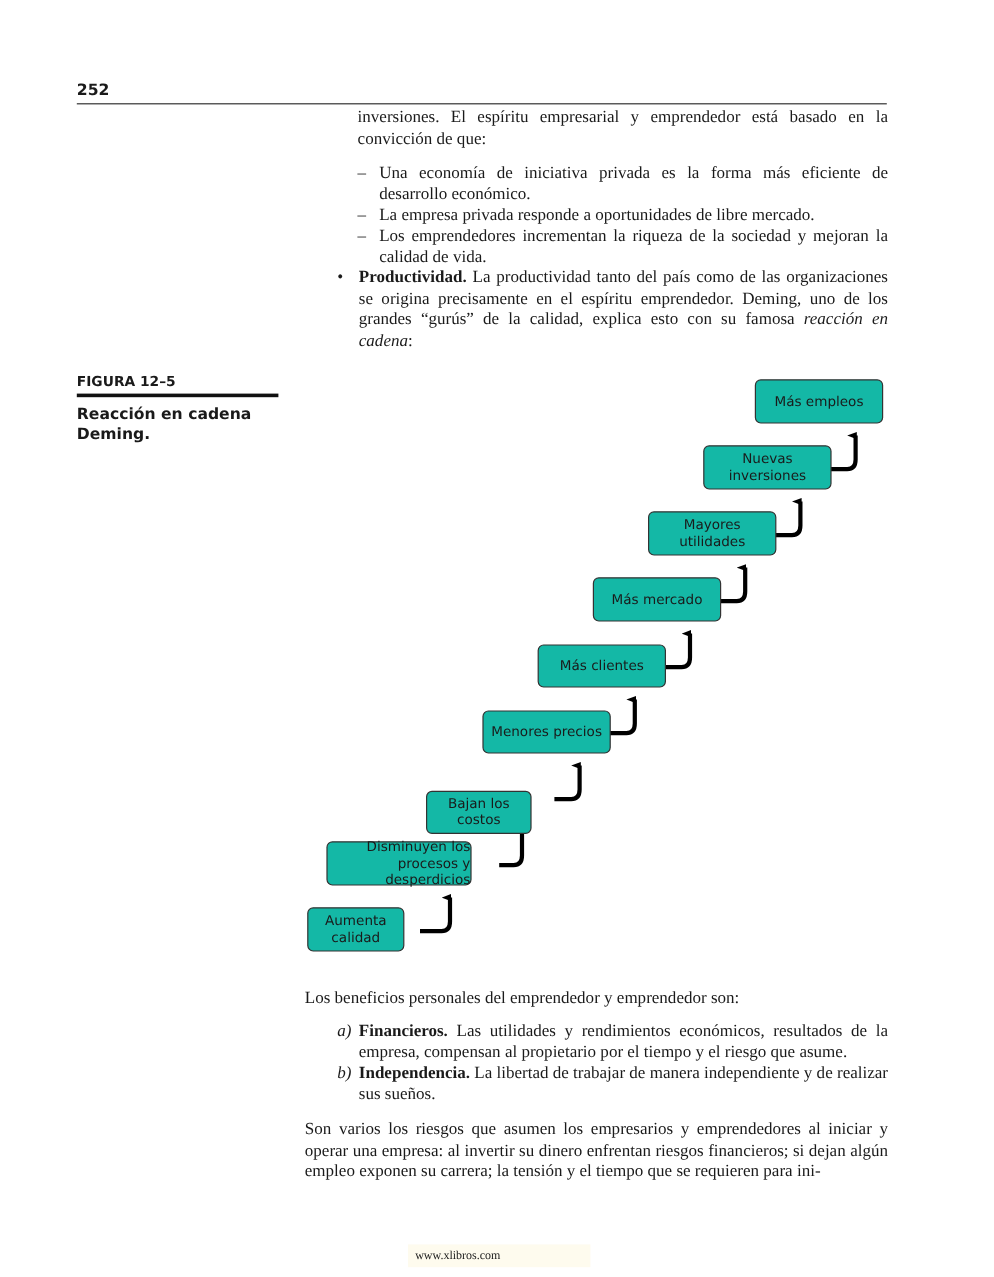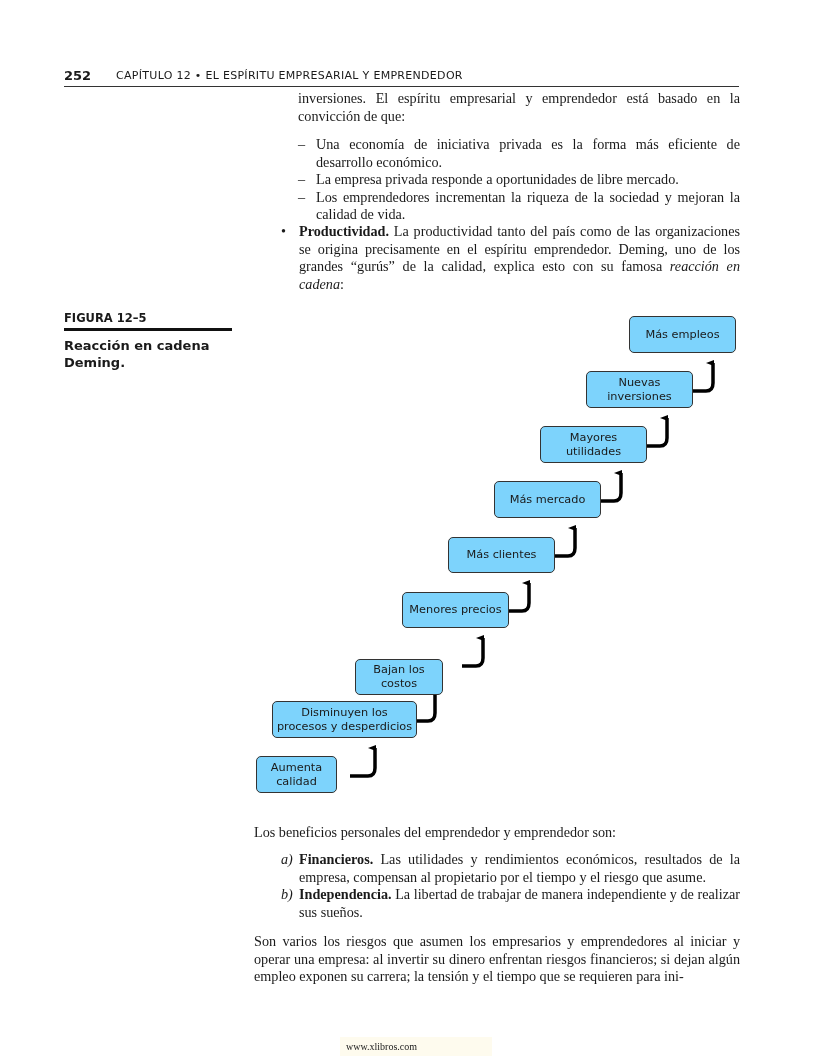--- a/index.html
+++ b/index.html
@@ -10,31 +10,30 @@
   .serif { font-family: "Liberation Serif", serif; font-size: 14.2px; line-height: 17.6px; text-align: justify; }
   .block { position: absolute; }
   .dash-item { position: relative; padding-left: 18px; }
   .dash-item .mark { position: absolute; left: 0; top: 0; }
   .bullet-item { position: relative; padding-left: 18px; }
   .bullet-item .mark { position: absolute; left: 0; top: 0; }
   .fig-label { position: absolute; left: 64px; top: 311px; font-family: "DejaVu Sans", sans-serif; font-weight: bold; font-size: 11.5px; }
   .fig-rule { position: absolute; left: 64px; top: 328px; width: 168px; height: 3px; background: #111; }
   .fig-caption { position: absolute; left: 64px; top: 337px; font-family: "DejaVu Sans", sans-serif; font-weight: bold; font-size: 13px; line-height: 17px; }
   .diagram { position: absolute; left: 0; top: 0; }
-  .box { position: absolute; background: #7dd3fc; border: 1.3px solid #333; border-radius: 5px; display: flex; align-items: center; justify-content: center; text-align: center; font-family: "DejaVu Sans", sans-serif; font-size: 11.3px; line-height: 14px; color: #1a1a1a; box-sizing: border-box; }
+  .box { position: absolute; background: #14b8a6; border: 1.3px solid #333; border-radius: 5px; display: flex; align-items: center; justify-content: center; text-align: center; font-family: "DejaVu Sans", sans-serif; font-size: 11.3px; line-height: 14px; color: #1a1a1a; box-sizing: border-box; }
   .enum-item { position: relative; padding-left: 18px; }
   .enum-item .mark { position: absolute; left: 0; top: 0; font-style: italic; }
   .footer-url { position: absolute; left: 340px; top: 1037px; width: 152px; height: 19px; background: #fefbee; font-family: "Liberation Serif", serif; font-size: 10px; line-height: 19px; padding-left: 6px; box-sizing: border-box; }
 </style>
 </head>
 <body>
 
 <div class="header">
   <span class="page-num">252</span>
-  <span class="running-head">CAPÍTULO 12 • EL ESPÍRITU EMPRESARIAL Y EMPRENDEDOR</span>
 </div>
 
 <div class="block serif" style="left:298px; top:90px; width:442px;">
   <span>inversiones. El espíritu empresarial y emprendedor está basado en la convicción de que:</span>
 </div>
 
 <div class="block serif" style="left:298px; top:136px; width:442px;">
   <div class="dash-item">
     <span class="mark">–</span>
     <span>Una economía de iniciativa privada es la forma más eficiente de desarrollo económico.</span>
@@ -80,21 +79,21 @@
     <path d="M692,391 L706,391 Q713,391 713,383 L713,363" marker-end="url(#ah)"></path>
   </g>
 </svg>
 
 <div class="box" style="left:256px; top:756px; width:81px; height:37px;">
   <div>
       <div>Aumenta</div>
       <div>calidad</div>
     </div>
 </div>
-<div class="box" style="left:272px; top:701px; width:145px; height:37px;">
+<div class="box" style="left:272px; top:701px; width:121px; height:37px;text-align:right;">
   <div>
       <div>Disminuyen los</div>
       <div>procesos y desperdicios</div>
     </div>
 </div>
 <div class="box" style="left:355px; top:627px; width:88px; height:36px;margin-top:32px;">
   <div>Bajan los costos</div>
 </div>
 <div class="box" style="left:402px; top:592px; width:107px; height:36px;">
   <div>Menores precios</div>

